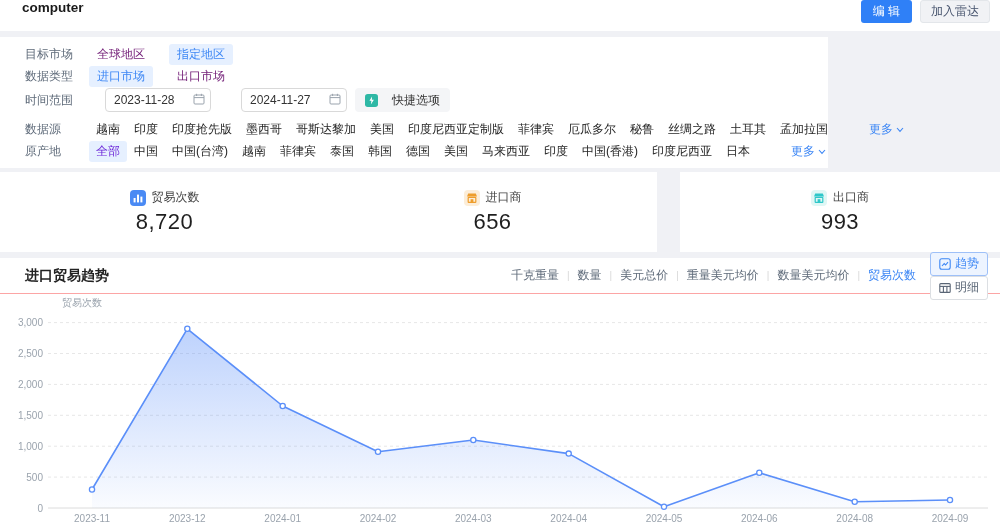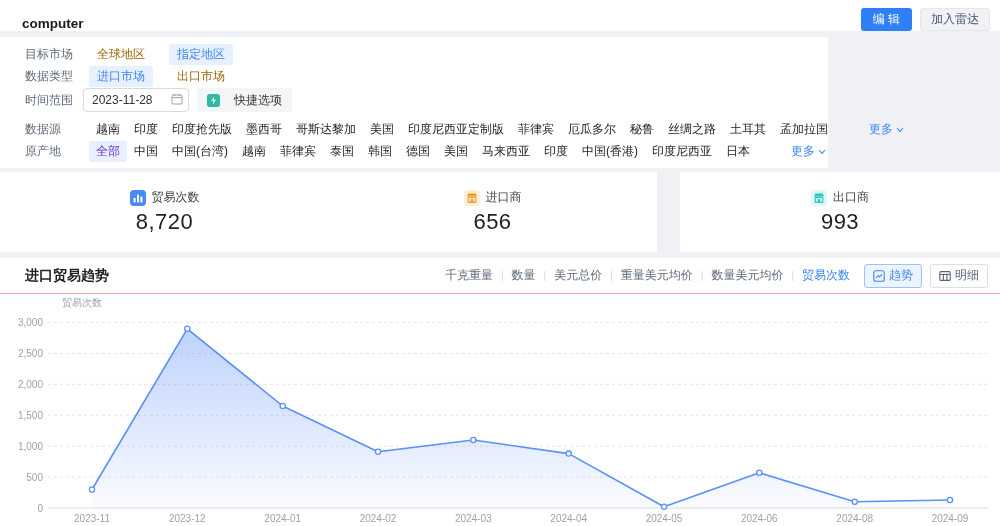--- a/index.html
+++ b/index.html
@@ -1,52 +1,52 @@
 <!DOCTYPE html>
 <html><head>
 <meta charset="utf-8">
 <style>
   html,body{margin:0;padding:0;}
   body{width:1000px;height:526px;background:#f0f1f5;font-family:"Liberation Sans",sans-serif;overflow:hidden;position:relative;}
   
-  .topbar{position:absolute;top:0;left:0;width:1000px;height:31px;background:#fff;display:flex;align-items:flex-end;}
+  .topbar{position:absolute;top:0;left:0;width:1000px;height:31px;background:#fff;display:flex;align-items:flex-start;}
   .page-title{margin-left:22px;font-size:13.5px;font-weight:700;color:#1a1a1a;}
   .topbar-btns{margin-left:auto;margin-right:10px;display:flex;gap:8px;}
   .btn-primary{background:#2f80f7;color:#fff;border:none;border-radius:3px;font-size:12px;padding:3px 12px;cursor:pointer;font-family:inherit;}
   .btn-plain{background:#f1f2f5;color:#44516b;border:1px solid #e3e6ea;border-radius:3px;font-size:12px;padding:2px 10px;cursor:pointer;font-family:inherit;}
   
   .filters{position:absolute;top:37px;left:0;width:828px;height:131px;background:#fff;}
   .frow{position:absolute;left:25px;right:12px;display:flex;align-items:center;font-size:12px;}
   .flabel{width:58px;color:#5f6b7a;flex:none;}
   .opts{display:flex;align-items:center;gap:16px;margin-left:6px;}
-  .opt{color:#a16207;padding:2px 8px;border-radius:3px;cursor:pointer;white-space:nowrap;}
+  .opt{color:#701a75;padding:2px 8px;border-radius:3px;cursor:pointer;white-space:nowrap;}
   .opt.sel{background:#e6f0ff;color:#3d87f5;}
   .items{flex:1;display:flex;justify-content:space-between;align-items:center;margin:0 34px 0 6px;}
   .item{color:#262626;padding:2px 7px;border-radius:3px;cursor:pointer;white-space:nowrap;}
   .item.sel{background:#e6f0ff;color:#6d28d9;}
   .more{color:#3d87f5;display:flex;align-items:center;gap:3px;cursor:pointer;flex:none;}
-  .date-input{position:relative;margin-left:0;margin-right:8px;}
+  .date-input{position:relative;margin-left:22px;margin-right:8px;}
   .date-input input{width:74px;height:22px;border:1px solid #d9d9d9;border-radius:4px;font-size:12px;color:#333;padding:0 22px 0 8px;font-family:inherit;outline:none;}
   .cal{position:absolute;right:6px;top:5px;}
   .quick-btn{display:flex;align-items:center;gap:14px;background:#f4f5f7;border:none;border-radius:4px;height:24px;padding:0 10px;font-size:12px;color:#333;cursor:pointer;font-family:inherit;}
   
   .card{position:absolute;top:172px;height:80px;background:#fff;display:flex;flex-direction:column;align-items:center;justify-content:center;}
   .card-top{display:flex;align-items:center;gap:6px;}
   .card-label{font-size:12px;color:#444;}
   .card-icon{display:flex;}
   .card-value{font-size:22px;color:#1f1f1f;margin-top:3px;letter-spacing:0.5px;}
   
   .chart-section{position:absolute;top:258px;left:0;width:1000px;height:268px;background:#fff;}
   .chart-header{height:35px;display:flex;align-items:center;padding:0 12px 0 25px;border-bottom:1px solid #fca5a5;}
   .chart-title{font-size:14px;font-weight:700;color:#222;margin-right:auto;}
   .metric-list{display:flex;align-items:center;font-size:12px;color:#5f6b7a;margin-right:14px;}
   .metric{cursor:pointer;white-space:nowrap;}
   .metric.msel{color:#3d87f5;}
   .msep{color:#d8d8d8;margin:0 8px;font-size:10px;}
-  .view-btns{display:flex;gap:8px;}
+  .view-btns{display:flex;flex-direction:column;}
   .vbtn{display:flex;align-items:center;gap:4px;height:24px;padding:0 8px;border-radius:3px;font-size:12px;cursor:pointer;font-family:inherit;background:#fff;border:1px solid #dcdfe3;color:#596575;}
   .vbtn.vsel{background:#edf4ff;border:1px solid #9ec0f8;color:#3d87f5;}
   .vicon{display:flex;}
   #trend-svg{position:absolute;top:38px;left:0;}
   .tick{font-size:10px;fill:#9aa3ad;font-family:"Liberation Sans",sans-serif;}
 </style>
 </head>
 <body>
 
 <div class="topbar">
@@ -69,20 +69,29 @@
     <span class="flabel">数据类型</span>
     <div class="opts" id="datatype-options">
         <span class="opt sel">进口市场</span>
         <span class="opt">出口市场</span>
       </div>
   </div>
   <div class="frow" style="top:51px;">
     <span class="flabel">时间范围</span>
     <span class="date-input">
       <input readonly="" value="2023-11-28" style="">
+      <span class="cal"><svg width="12" height="12" viewBox="0 0 12 12">
+            <rect x="1" y="2" width="10" height="9" rx="1" fill="none" stroke="#9aa3ad" stroke-width="1"></rect>
+            <line x1="1" y1="4.6" x2="11" y2="4.6" stroke="#9aa3ad" stroke-width="1"></line>
+            <line x1="3.6" y1="0.8" x2="3.6" y2="3" stroke="#9aa3ad" stroke-width="1"></line>
+            <line x1="8.4" y1="0.8" x2="8.4" y2="3" stroke="#9aa3ad" stroke-width="1"></line>
+          </svg></span>
+    </span>
+    <span class="date-input">
+      <input readonly="" value="2024-11-27" style="">
       <span class="cal"><svg width="12" height="12" viewBox="0 0 12 12">
             <rect x="1" y="2" width="10" height="9" rx="1" fill="none" stroke="#9aa3ad" stroke-width="1"></rect>
             <line x1="1" y1="4.6" x2="11" y2="4.6" stroke="#9aa3ad" stroke-width="1"></line>
             <line x1="3.6" y1="0.8" x2="3.6" y2="3" stroke="#9aa3ad" stroke-width="1"></line>
             <line x1="8.4" y1="0.8" x2="8.4" y2="3" stroke="#9aa3ad" stroke-width="1"></line>
           </svg></span>
     </span>
     <button class="quick-btn">
       <span style="display:flex;">
           <svg width="13" height="13" viewBox="0 0 14 14">

